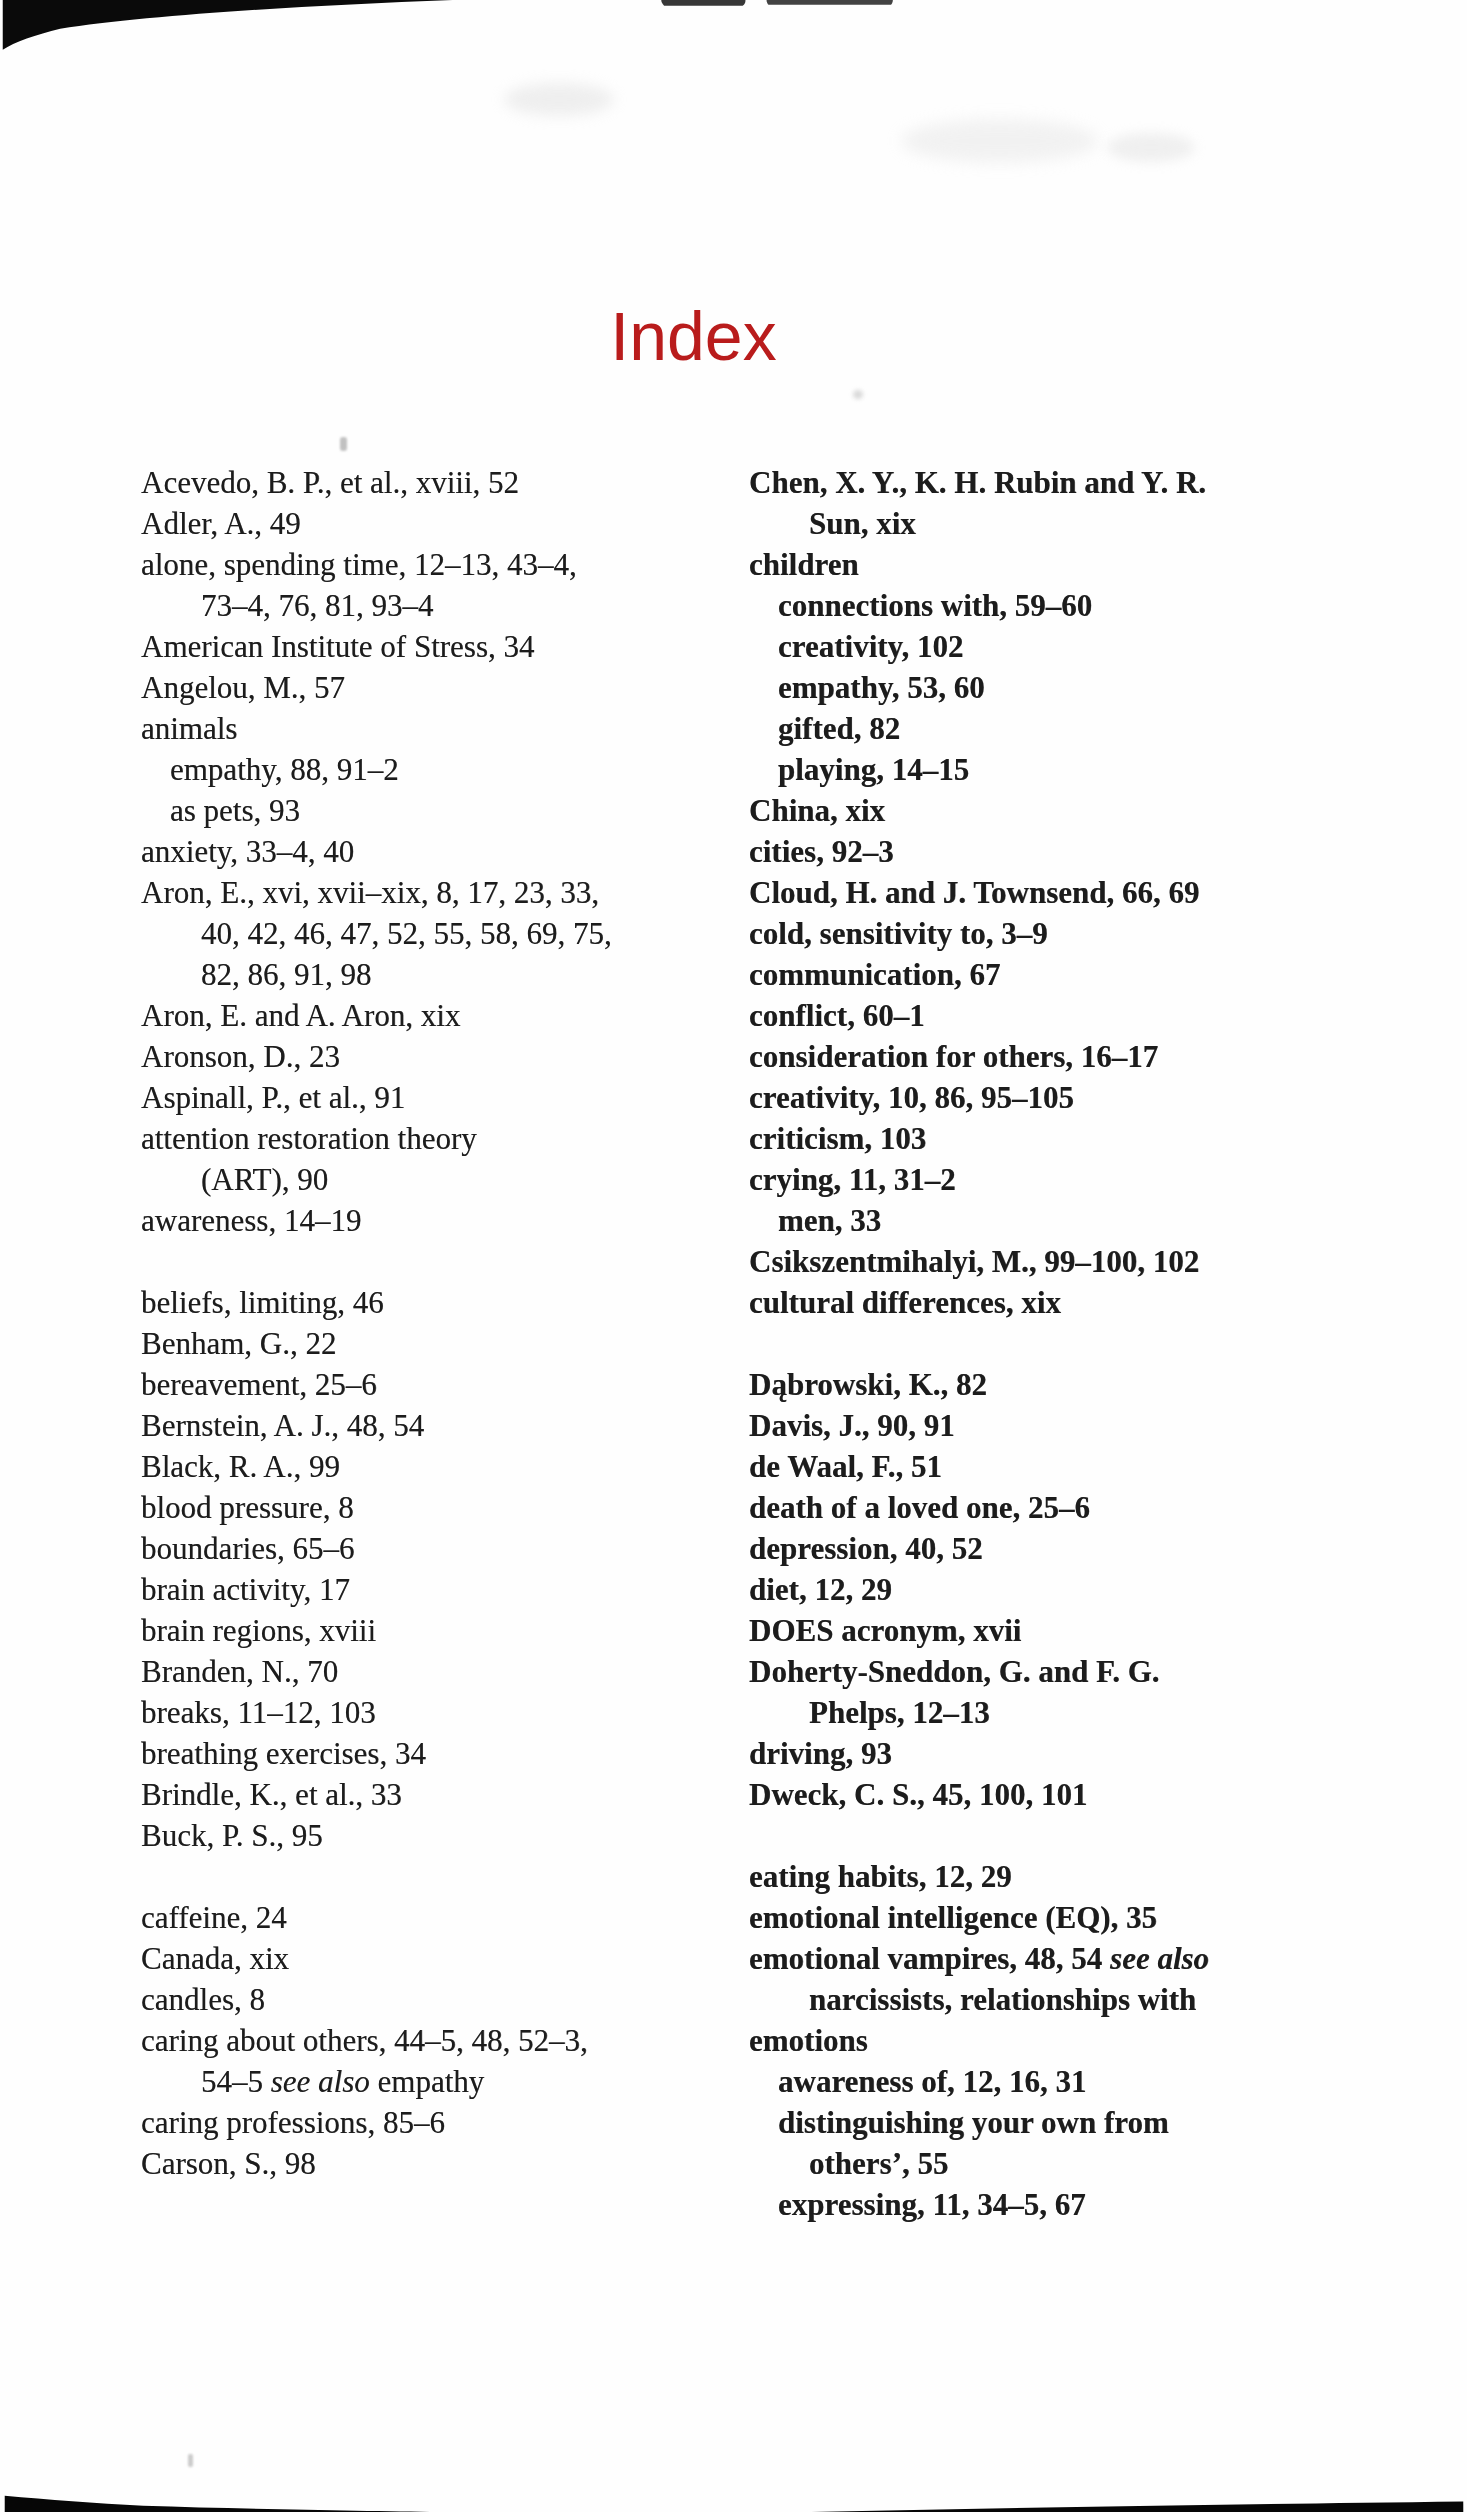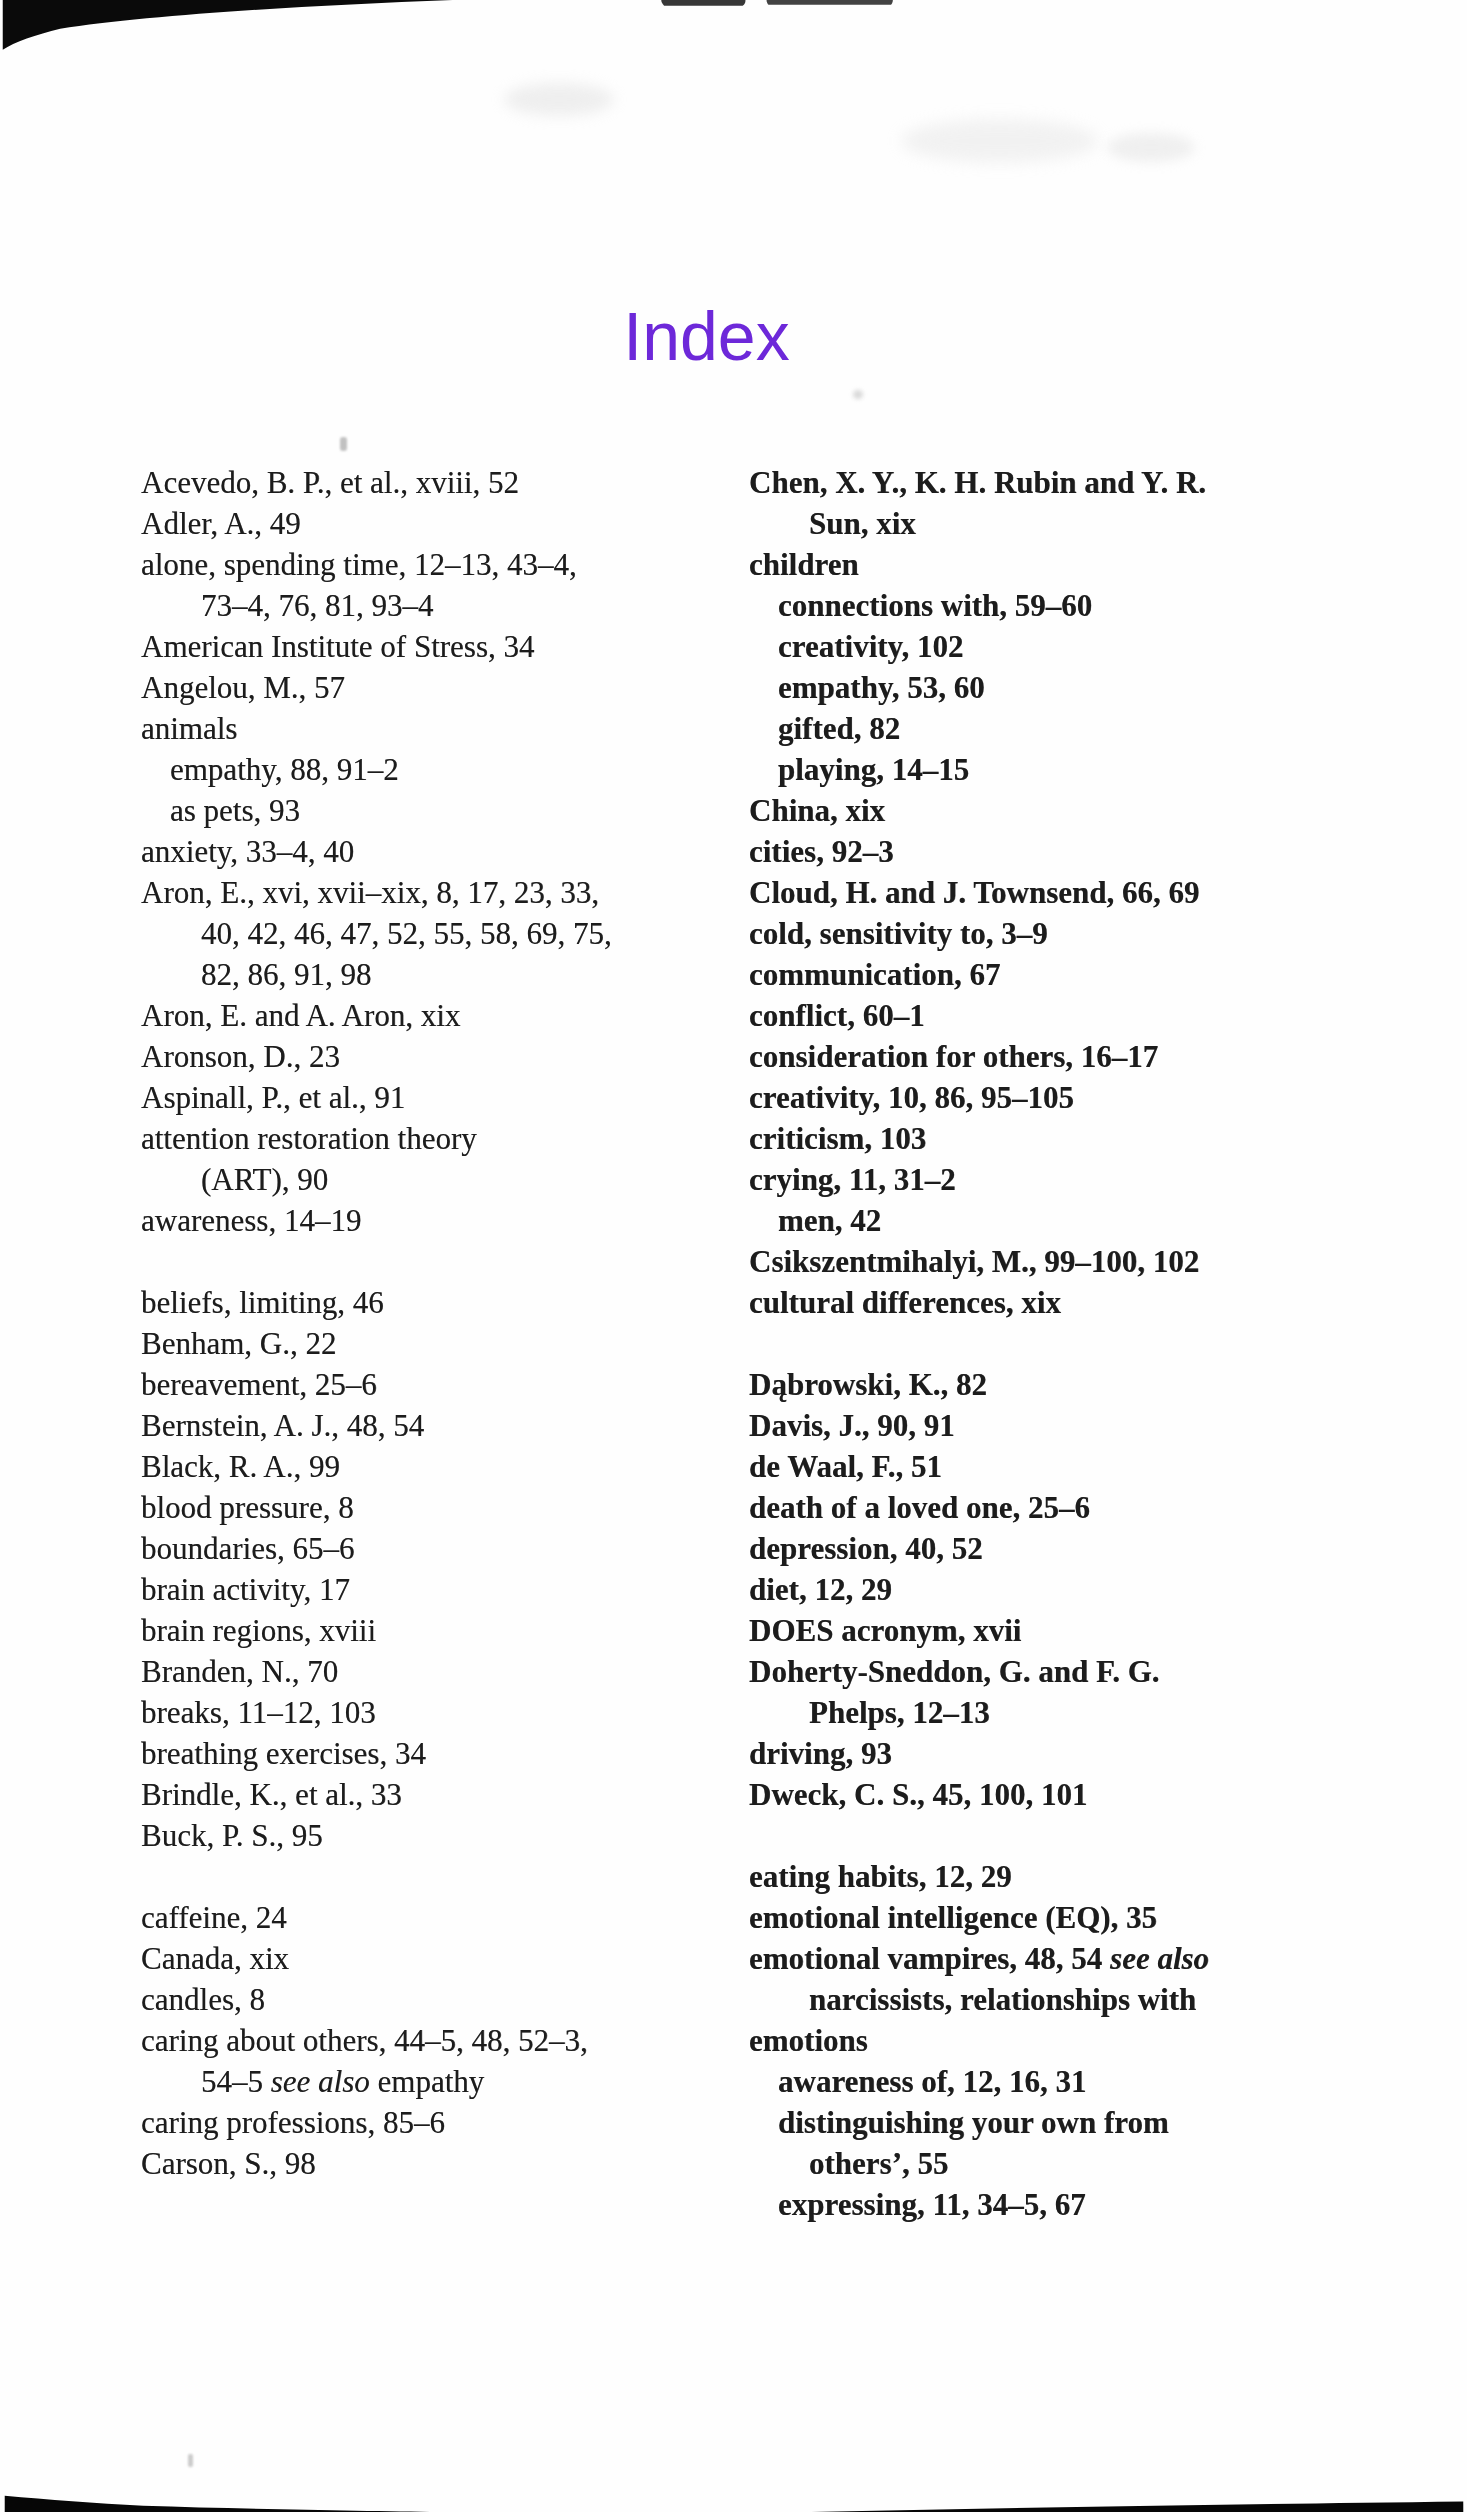--- a/index.html
+++ b/index.html
@@ -7,28 +7,28 @@
     position:relative;
     width:1468px; height:2512px;
     margin:0 auto;
     background:var(--paper, #fefefe);
     overflow:hidden;
     font-family:"Liberation Serif", serif;
     color:var(--ink, #1c1c1c);
   }
   .title {
     position:absolute;
-    top:302px; left:17px; width:1379px;
+    top:302px; left:4px; width:1379px;
     margin:0;
     text-align:center;
     font-family:"Liberation Sans", sans-serif;
     font-weight:400;
     font-size:68px;
     line-height:1;
-    color:#6d28d9;
+    color:#b91c1c;
   }
   .col { position:absolute; top:462px;margin-left:28px; }
   .col-left  { left:113px; width:600px; }
   .col-right { left:721px; width:634px;font-weight:bold; }
   .line {
     height:41px;
     line-height:41px;
     font-size:31px;
     white-space:nowrap;
     text-shadow:0.3px 0.3px 0.6px rgba(25,25,25,0.55);
@@ -117,21 +117,21 @@
       <div class="line"><span>China, xix</span></div>
       <div class="line"><span>cities, 92–3</span></div>
       <div class="line"><span>Cloud, H. and J. Townsend, 66, 69</span></div>
       <div class="line"><span>cold, sensitivity to, 3–9</span></div>
       <div class="line"><span>communication, 67</span></div>
       <div class="line"><span>conflict, 60–1</span></div>
       <div class="line"><span>consideration for others, 16–17</span></div>
       <div class="line"><span>creativity, 10, 86, 95–105</span></div>
       <div class="line"><span>criticism, 103</span></div>
       <div class="line"><span>crying, 11, 31–2</span></div>
-      <div class="line ind1"><span>men, 42</span></div>
+      <div class="line ind1"><span>men, 33</span></div>
       <div class="line"><span>Csikszentmihalyi, M., 99–100, 102</span></div>
       <div class="line"><span>cultural differences, xix</span></div>
       <div class="gap"></div>
       <div class="line"><span>Dąbrowski, K., 82</span></div>
       <div class="line"><span>Davis, J., 90, 91</span></div>
       <div class="line"><span>de Waal, F., 51</span></div>
       <div class="line"><span>death of a loved one, 25–6</span></div>
       <div class="line"><span>depression, 40, 52</span></div>
       <div class="line"><span>diet, 12, 29</span></div>
       <div class="line"><span>DOES acronym, xvii</span></div>

